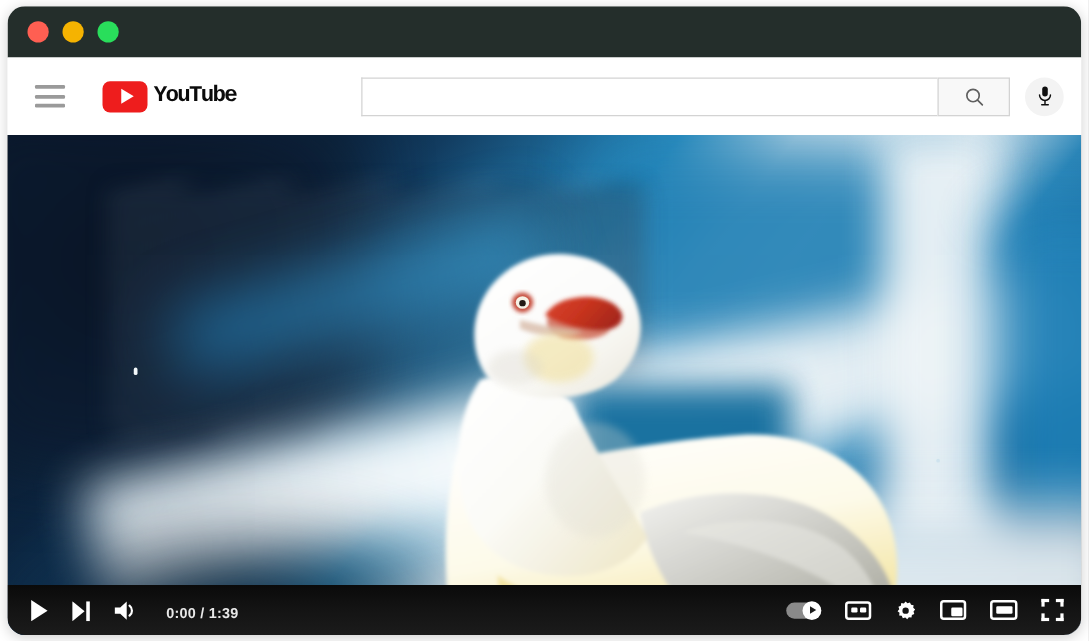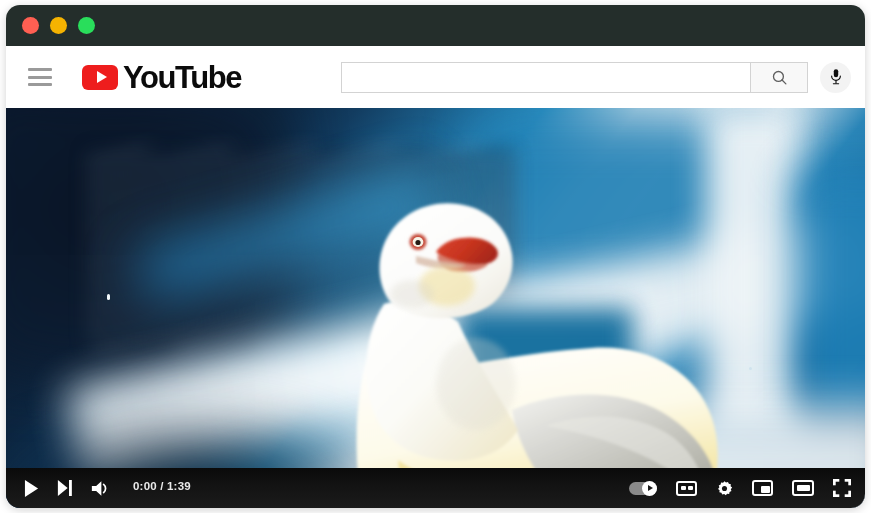--- a/index.html
+++ b/index.html
@@ -88,22 +88,22 @@
     margin-right: 5px;
   }
   #yt-logo-mark .tri {
     width: 0; height: 0;
     border-left: 10px solid #ffffff;
     border-top: 6px solid transparent;
     border-bottom: 6px solid transparent;
     margin-left: 3px;
   }
   #yt-wordmark {
-    font-family: Liberation Sans, sans-serif;
-    font-size: 31px;
+    font-family: Liberation Mono, monospace;
+    font-size: 18px;
     font-weight: 700;
     letter-spacing: -1.4px;
     color: #0b0b0b;
     line-height: 1;
   }
 
   #search-area {
     display: flex;
     align-items: center;
     margin-left: 100px;
@@ -256,21 +256,21 @@
     bottom: 0;
     height: 40px;
     background: linear-gradient(180deg, #0a0a0a 0%, #131313 45%, #1b1b1b 100%);
     border-bottom-left-radius: 14px;
     border-bottom-right-radius: 14px;
     display: flex;
     align-items: center;
     padding: 0 14px 0 18px;
     box-sizing: border-box;
   }
-  #controls-left { display: flex; align-items: flex-start; gap: 18px; }
+  #controls-left { display: flex; align-items: flex-end; gap: 18px; }
   #controls-right { margin-left: auto; display: flex; align-items: center; gap: 19px; }
   .ctrl-btn {
     display: flex; align-items: center; justify-content: center;
     cursor: pointer; flex: 0 0 auto;
   }
   #time-display {
     color: #e9e9e9;
     font-size: 11.5px;
     font-weight: 700;
     font-family: "Liberation Sans", sans-serif;

